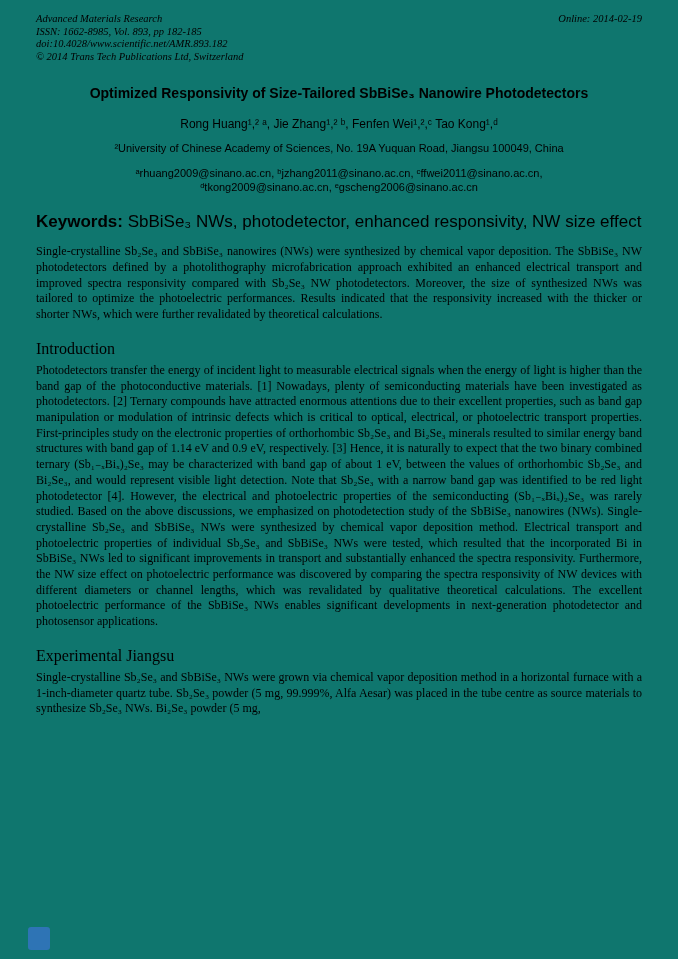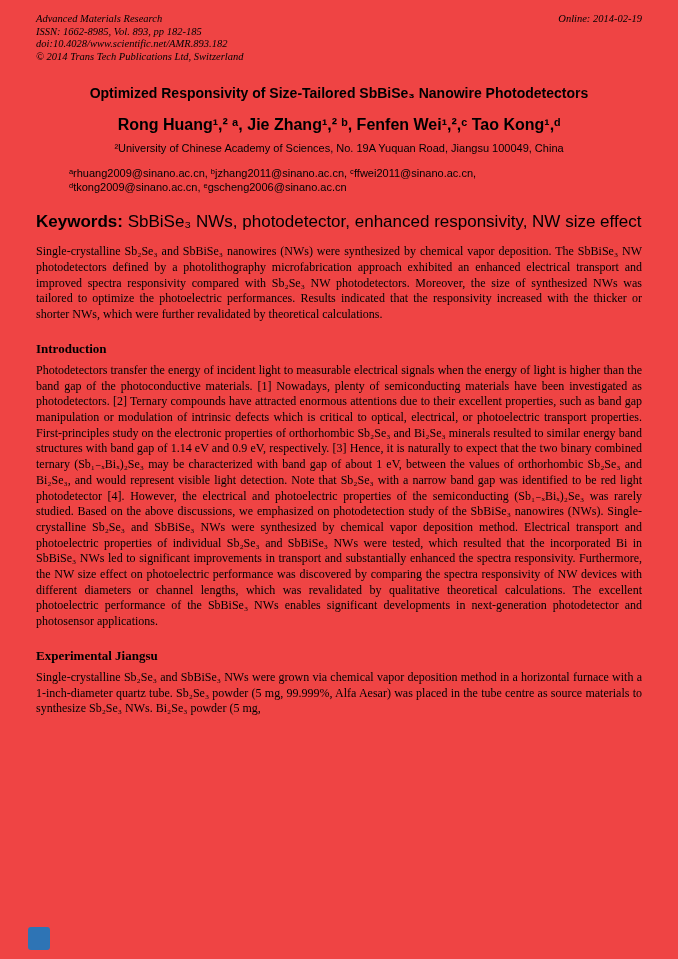--- a/index.html
+++ b/index.html
@@ -6,21 +6,21 @@
     margin: 0;
     padding: 0;
     background: #ffffff;
   }
   .page {
     width: 678px;
     height: 959px;
     box-sizing: border-box;
     position: relative;
     overflow: hidden;
-    background: #ef4444;
+    background: #0f766e;
     padding: 13px 36px 20px 36px;
     color: #000000;
     font-family: "Liberation Serif", "DejaVu Serif", serif;
   }
   
   .page-header {
     font-style: italic;
     font-size: 10.5px;
     line-height: 12.6px;
     font-family: "Liberation Serif", "DejaVu Serif", serif;
@@ -35,46 +35,45 @@
     font-size: 14px;
     font-weight: bold;
     text-align: center;
     line-height: 20px;
     max-width: 560px;
     margin: 20px auto 0 auto;
   }
   
   .authors {
     font-family: "Liberation Sans", "DejaVu Sans", sans-serif;
-    font-size: 16px;
+    font-size: 12px;
     text-align: center;
     margin: 13px 0 0 0;
     line-height: 17px;
-    font-weight: bold;
   }
   .authors.second {
     margin-top: 7px;
   }
   
   .affiliation {
     font-family: "Liberation Sans", "DejaVu Sans", sans-serif;
     font-size: 11px;
     line-height: 14px;
     text-align: center;
     margin: 11px auto 0 auto;
     max-width: 600px;
   }
   .affiliation.second {
     margin-top: 8px;
   }
   .emails {
     font-family: "Liberation Sans", "DejaVu Sans", sans-serif;
     font-size: 11px;
     line-height: 14px;
-    text-align: left;
+    text-align: center;
     margin: 11px auto 0 auto;
     max-width: 540px;
   }
   
   .keywords {
     font-family: "Liberation Sans", "DejaVu Sans", sans-serif;
     font-size: 17px;
     line-height: 15px;
     margin: 20px 0 0 0;
   }
@@ -85,22 +84,22 @@
   .body-text {
     font-size: 12px;
     line-height: 15.7px;
     text-align: justify;
     margin: 0;
   }
   .abstract {
     margin-top: 15px;
   }
   .section-heading {
-    font-size: 13px;
-    font-weight: bold;
+    font-size: 16px;
+    font-weight: normal;
     margin: 18px 0 0 0;
     line-height: 16px;
     font-family: "Liberation Serif", "DejaVu Serif", serif;
   }
   .section-heading + .body-text {
     margin-top: 6px;
   }
   
   .corner-badge {
     position: absolute;

